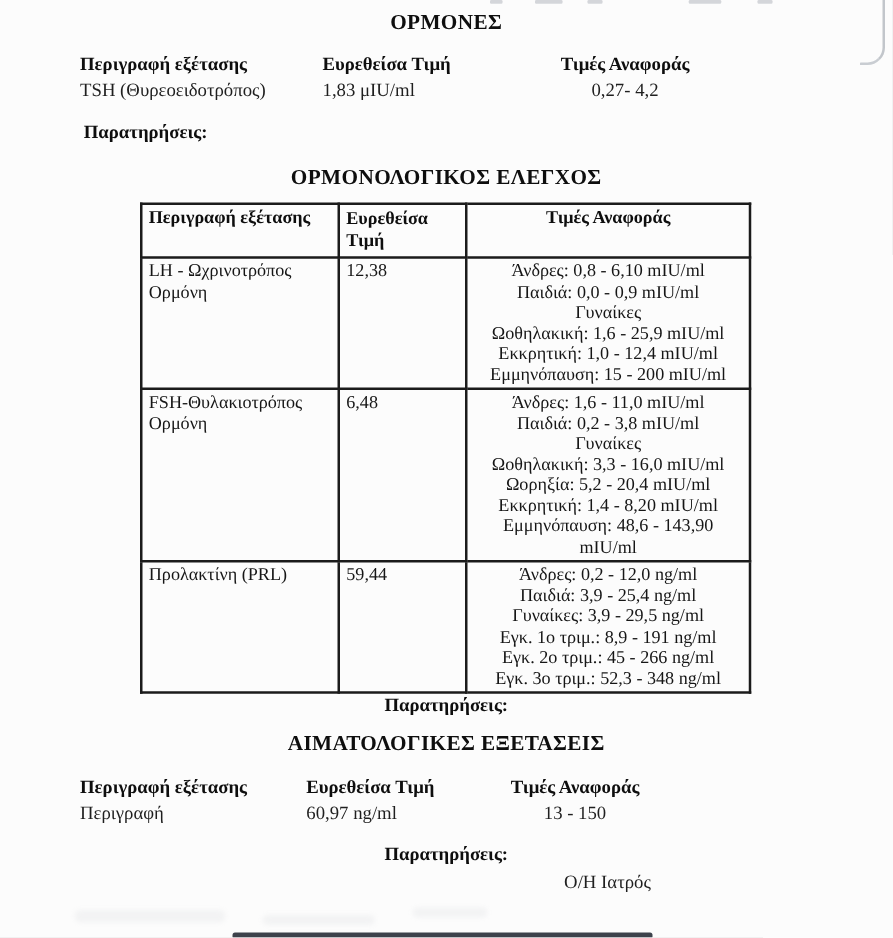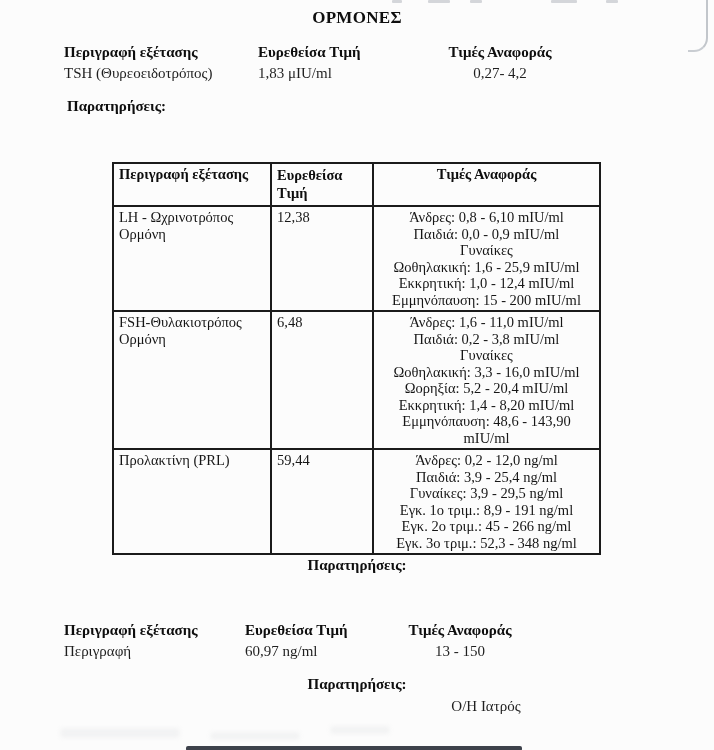--- a/index.html
+++ b/index.html
@@ -74,20 +74,21 @@
     <span class="c2 bold">Ευρεθείσα Τιμή</span>
     <span class="c3 bold">Τιμές Αναφοράς</span>
   </div>
   <div class="row-abs" style="top:65px;">
     <span class="c1">TSH (Θυρεοειδοτρόπος)</span>
     <span class="c2">1,83 μIU/ml</span>
     <span class="c3">0,27- 4,2</span>
   </div>
   <div class="notes-left" style="top:98px;">Παρατηρήσεις:</div>
 
+  <h1 class="sec-title" style="top:132px;">ΟΡΜΟΝΟΛΟΓΙΚΟΣ ΕΛΕΓΧΟΣ</h1>
 
   <table class="panel-table">
     <thead>
       <tr>
         <th class="th1">Περιγραφή εξέτασης</th>
         <th class="th2">Ευρεθείσα Τιμή</th>
         <th class="th3">Τιμές Αναφοράς</th>
       </tr>
     </thead>
     <tbody>
@@ -126,20 +127,21 @@
             <div class="ref-line">Εγκ. 1ο τριμ.: 8,9 - 191 ng/ml</div>
             <div class="ref-line">Εγκ. 2ο τριμ.: 45 - 266 ng/ml</div>
             <div class="ref-line">Εγκ. 3ο τριμ.: 52,3 - 348 ng/ml</div>
           </td>
         </tr>
       </tbody>
   </table>
 
   <div class="notes-center" style="top:557px;">Παρατηρήσεις:</div>
 
+  <h1 class="sec-title" style="top:585px;">ΑΙΜΑΤΟΛΟΓΙΚΕΣ ΕΞΕΤΑΣΕΙΣ</h1>
 
   <div class="row-abs" style="top:622px;">
     <span class="c1 bold">Περιγραφή εξέτασης</span>
     <span class="c2b bold">Ευρεθείσα Τιμή</span>
     <span class="c3b bold">Τιμές Αναφοράς</span>
   </div>
   <div class="row-abs" style="top:643px;">
     <span class="c1">Περιγραφή</span>
     <span class="c2b">60,97 ng/ml</span>
     <span class="c3b">13 - 150</span>

